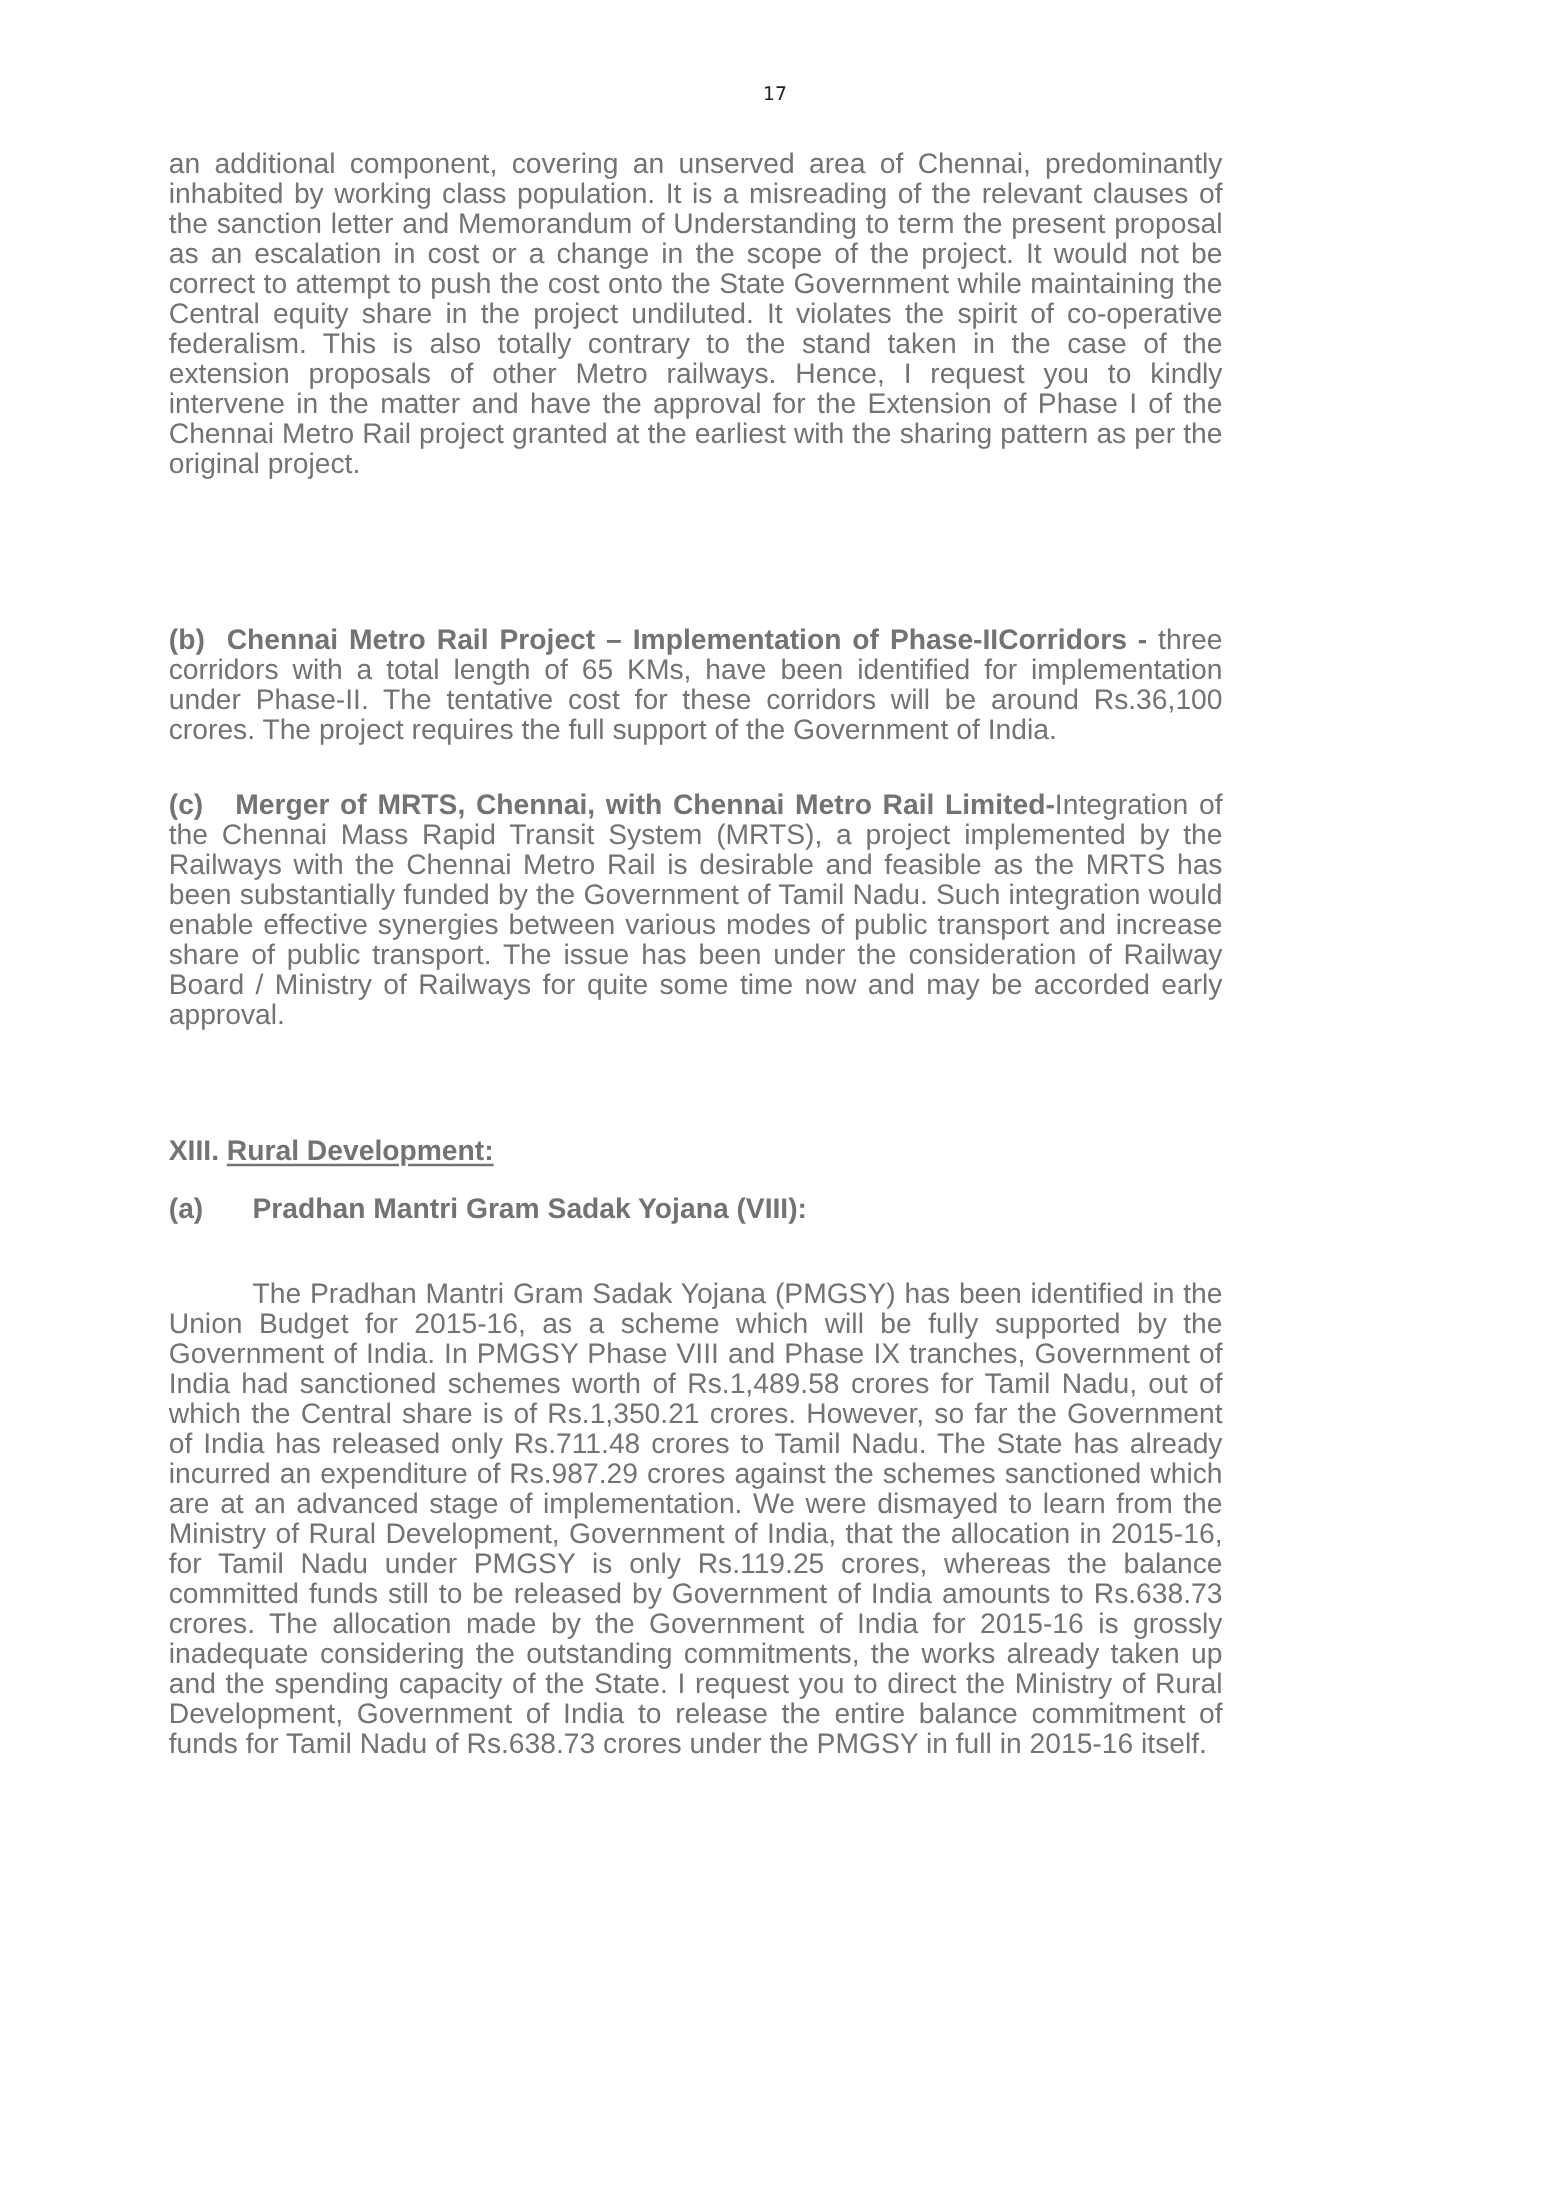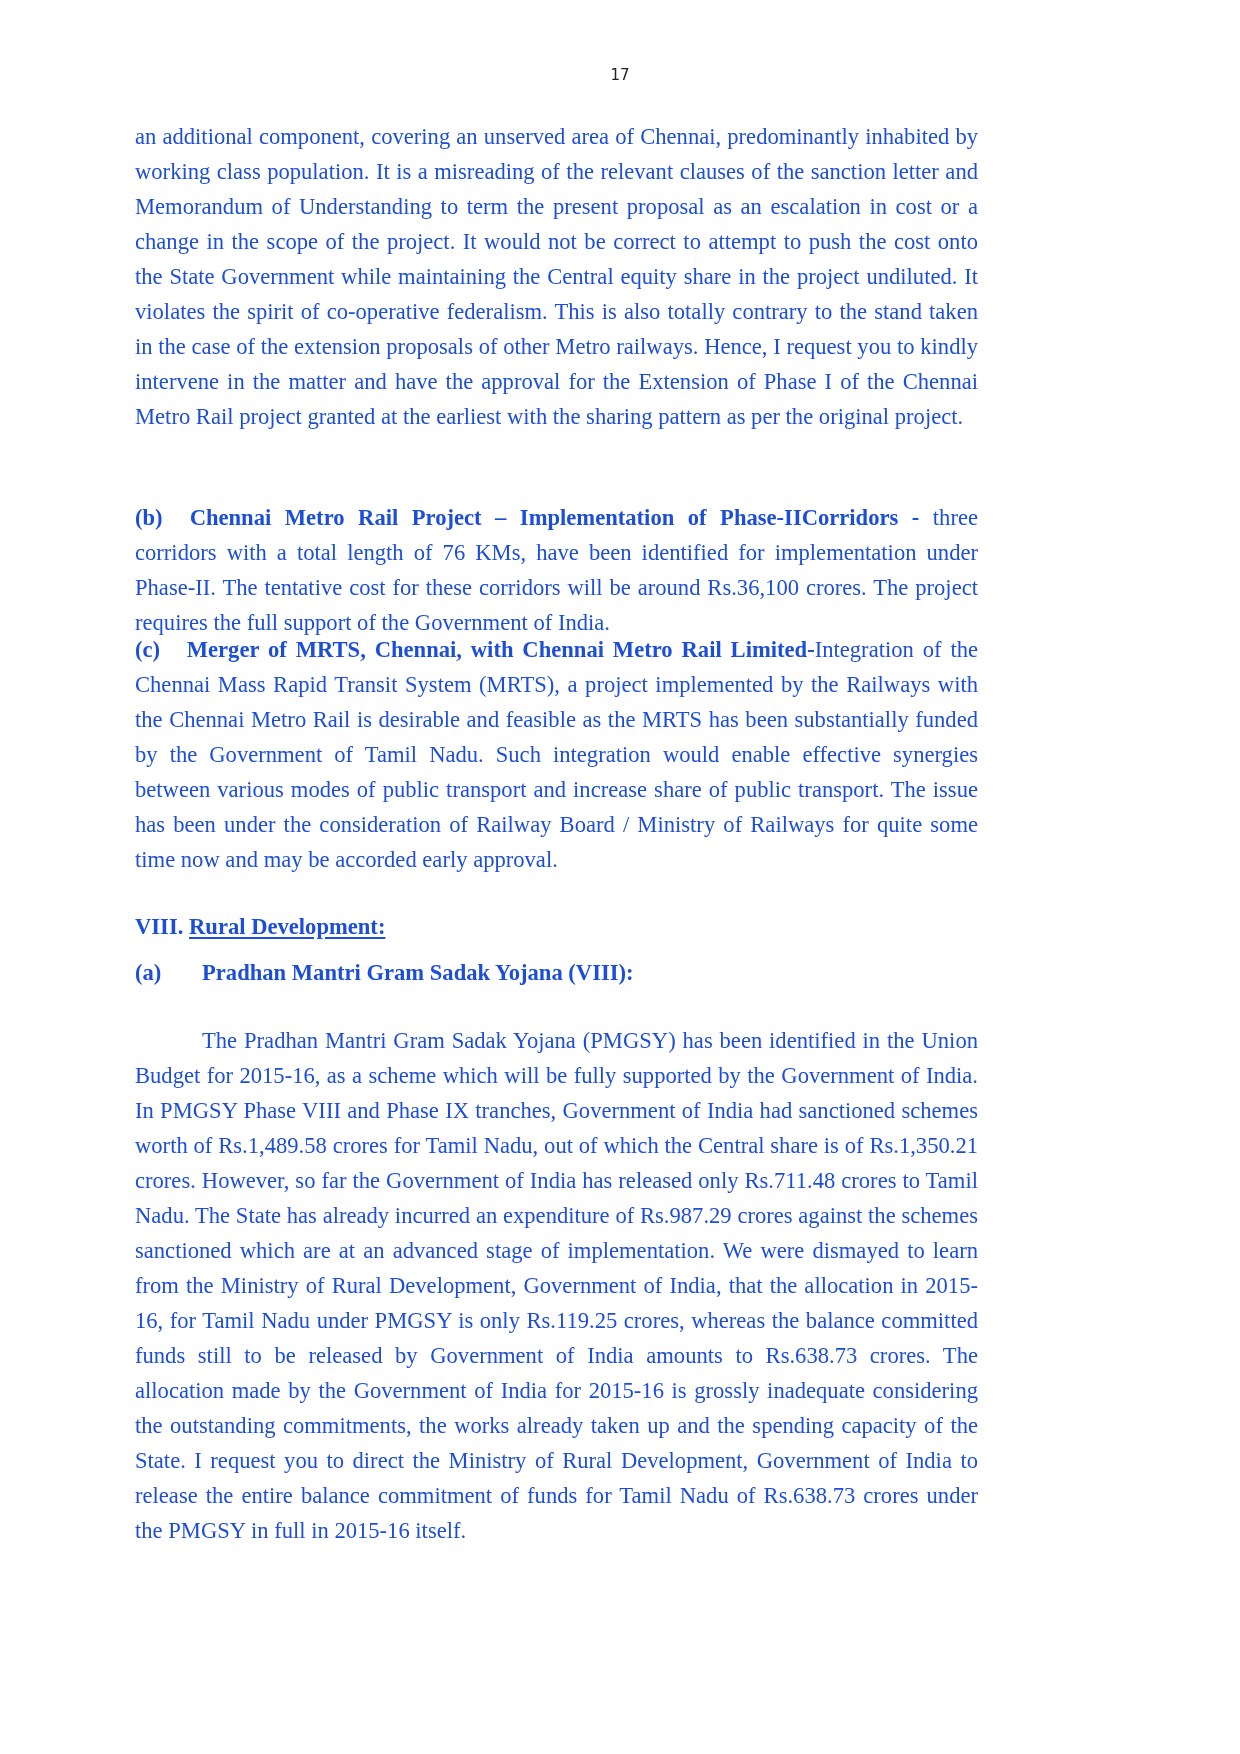--- a/index.html
+++ b/index.html
@@ -1,48 +1,48 @@
 <!DOCTYPE html>
 <html><head>
 <meta charset="utf-8">
 <style>
   html, body { margin: 0; padding: 0; background: #ffffff; }
   body { width: 1240px; height: 1754px; position: relative; overflow: hidden; }
   .page { position: absolute; left: 0; top: 0; width: 1240px; height: 1573px; background: #fff; color: #000; }
   .page-number { position: absolute; top: 66px; left: 0; width: 1240px; text-align: center;
     font-family: "DejaVu Sans", sans-serif; font-size: 15px; color: #222; }
-  .block { position: absolute; left: 135px; width: 843px; font-family: Liberation Serif, serif;
-    font-size: 22.6px; line-height: 35px; color: #1d4ed8; }
+  .block { position: absolute; left: 135px; width: 843px; font-family: Liberation Sans, sans-serif;
+    font-size: 22.6px; line-height: 24px; color: #737373; }
   .block p { margin: 0; text-align: justify; }
   b, .bold { font-weight: bold; }
   .u { text-decoration: underline; text-underline-offset: 3px; margin-top: 32px; }
   .label { display: inline-block; width: 67px; font-weight: bold; }
   .indent { text-indent: 67px; }
 </style>
 </head>
 <body>
 
 <div class="page">
 
   <div class="page-number">17</div>
 
   <div class="block" style="top:119px;">
     <p>an additional component, covering an unserved area of Chennai, predominantly inhabited by working class population. It is a misreading of the relevant clauses of the sanction letter and Memorandum of Understanding to term the present proposal as an escalation in cost or a change in the scope of the project.  It would not be correct to attempt to push the cost onto the State Government while maintaining the Central equity share in the project undiluted.  It violates the spirit of co-operative federalism.  This is also totally contrary to the stand taken in the case of the extension proposals of other Metro railways.  Hence, I request you to kindly intervene in the matter and have the approval for the Extension of Phase I of the Chennai Metro Rail project   granted at the earliest with the sharing pattern as per the original project.</p>
   </div>
 
   <div class="block" style="top:500px;">
-    <p><span class="bold">(b)</span>&nbsp;&nbsp;<span class="bold">Chennai Metro Rail Project – Implementation of Phase-IICorridors -</span><span> three corridors with a total length of 76 KMs, have been identified for implementation under Phase-II. The tentative cost for these corridors will be around Rs.36,100 crores. The project requires the full support of the Government of India.</span></p>
+    <p><span class="bold">(b)</span>&nbsp;&nbsp;<span class="bold">Chennai Metro Rail Project – Implementation of Phase-IICorridors -</span><span> three corridors with a total length of 65 KMs, have been identified for implementation under Phase-II. The tentative cost for these corridors will be around Rs.36,100 crores. The project requires the full support of the Government of India.</span></p>
   </div>
 
   <div class="block" style="top:632px;">
     <p><span class="bold">(c)</span>&nbsp;&nbsp;&nbsp;<span class="bold">Merger of MRTS, Chennai, with Chennai Metro Rail Limited-</span><span>Integration of the Chennai Mass Rapid Transit System (MRTS), a project implemented by the Railways with the Chennai Metro Rail is desirable and feasible as the MRTS has been substantially funded by the Government of Tamil Nadu. Such integration would enable effective synergies between various modes of public transport and increase share of public transport. The issue has been under the consideration of Railway Board / Ministry of Railways for quite some time now and may be accorded early approval.</span></p>
   </div>
 
   <div class="block" style="top:909px;">
-    <p style="text-align:left;"><span class="bold">VIII.</span> <span class="bold u">Rural Development:</span></p>
+    <p style="text-align:left;"><span class="bold">XIII.</span> <span class="bold u">Rural Development:</span></p>
   </div>
 
   <div class="block" style="top:955px;">
     <p style="text-align:left;"><span class="label">(a)</span><span class="bold">Pradhan Mantri Gram Sadak Yojana (VIII):</span></p>
   </div>
 
   <div class="block" style="top:1023px;">
     <p class="indent">The Pradhan Mantri Gram Sadak Yojana (PMGSY) has been identified in the Union Budget for 2015-16, as a scheme which will be fully supported by the Government of India. In PMGSY Phase VIII and Phase IX tranches, Government of India had sanctioned schemes worth of Rs.1,489.58 crores for Tamil Nadu, out of which the Central share is of Rs.1,350.21 crores. However, so far the Government of India has released only Rs.711.48 crores to Tamil Nadu.  The State has already incurred an expenditure of Rs.987.29 crores against the schemes sanctioned which are at an advanced stage of implementation. We were dismayed to learn from the Ministry of Rural Development, Government of India, that the allocation in 2015-16, for Tamil Nadu under PMGSY is only Rs.119.25 crores, whereas the balance committed funds still to be released by Government of India amounts to Rs.638.73 crores. The allocation made by the Government of India for 2015-16 is grossly inadequate considering the outstanding commitments, the works already taken up and the spending capacity of the State. I request you to direct the Ministry of Rural Development, Government of India to release the entire balance commitment of funds for Tamil Nadu of Rs.638.73 crores under the PMGSY in full in 2015-16 itself.</p>
   </div>
 

